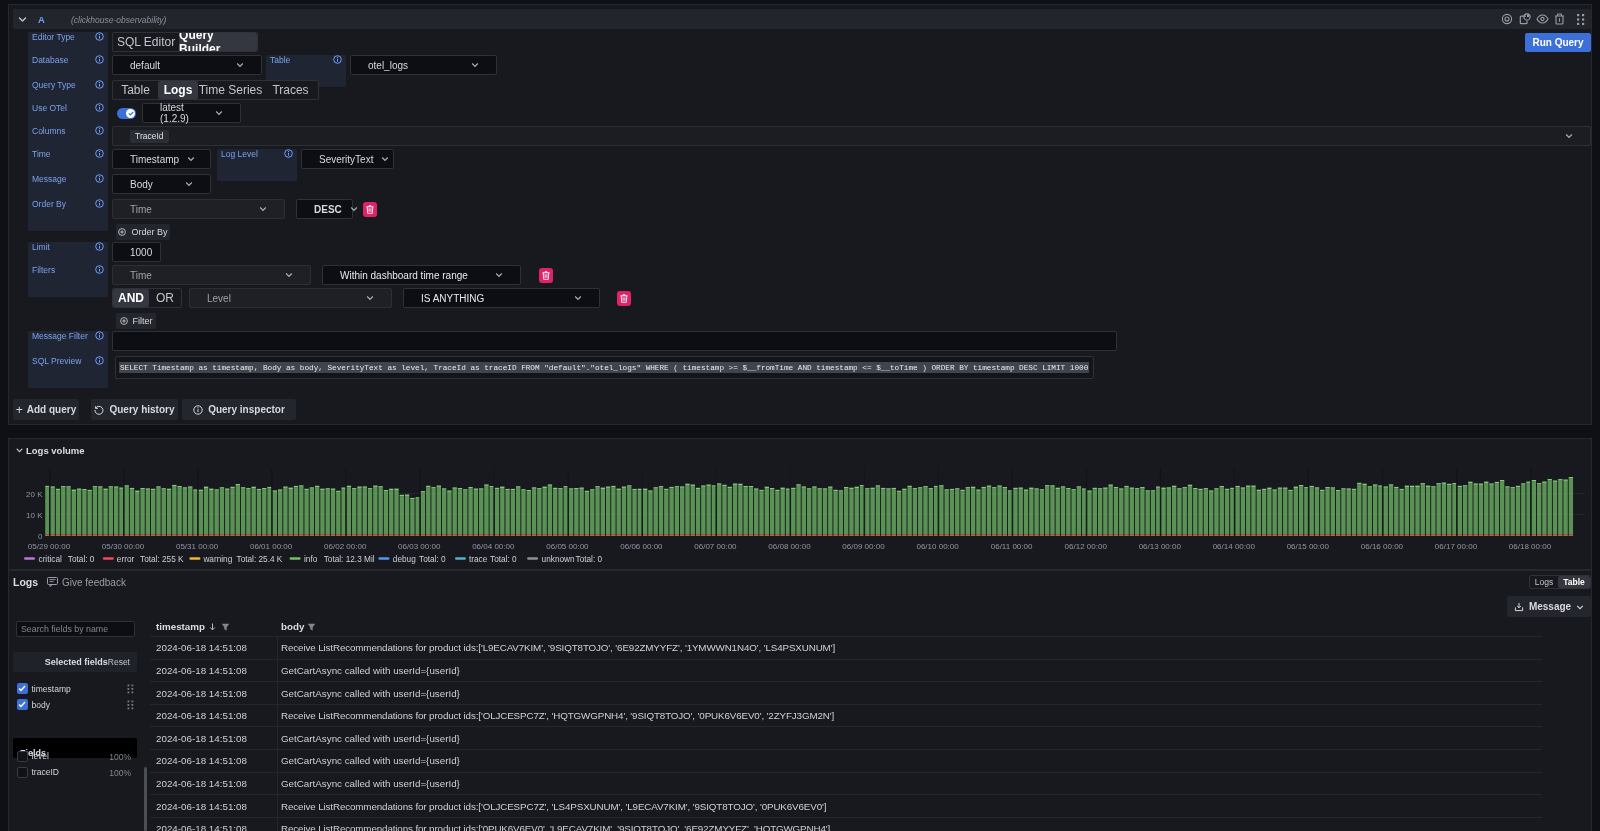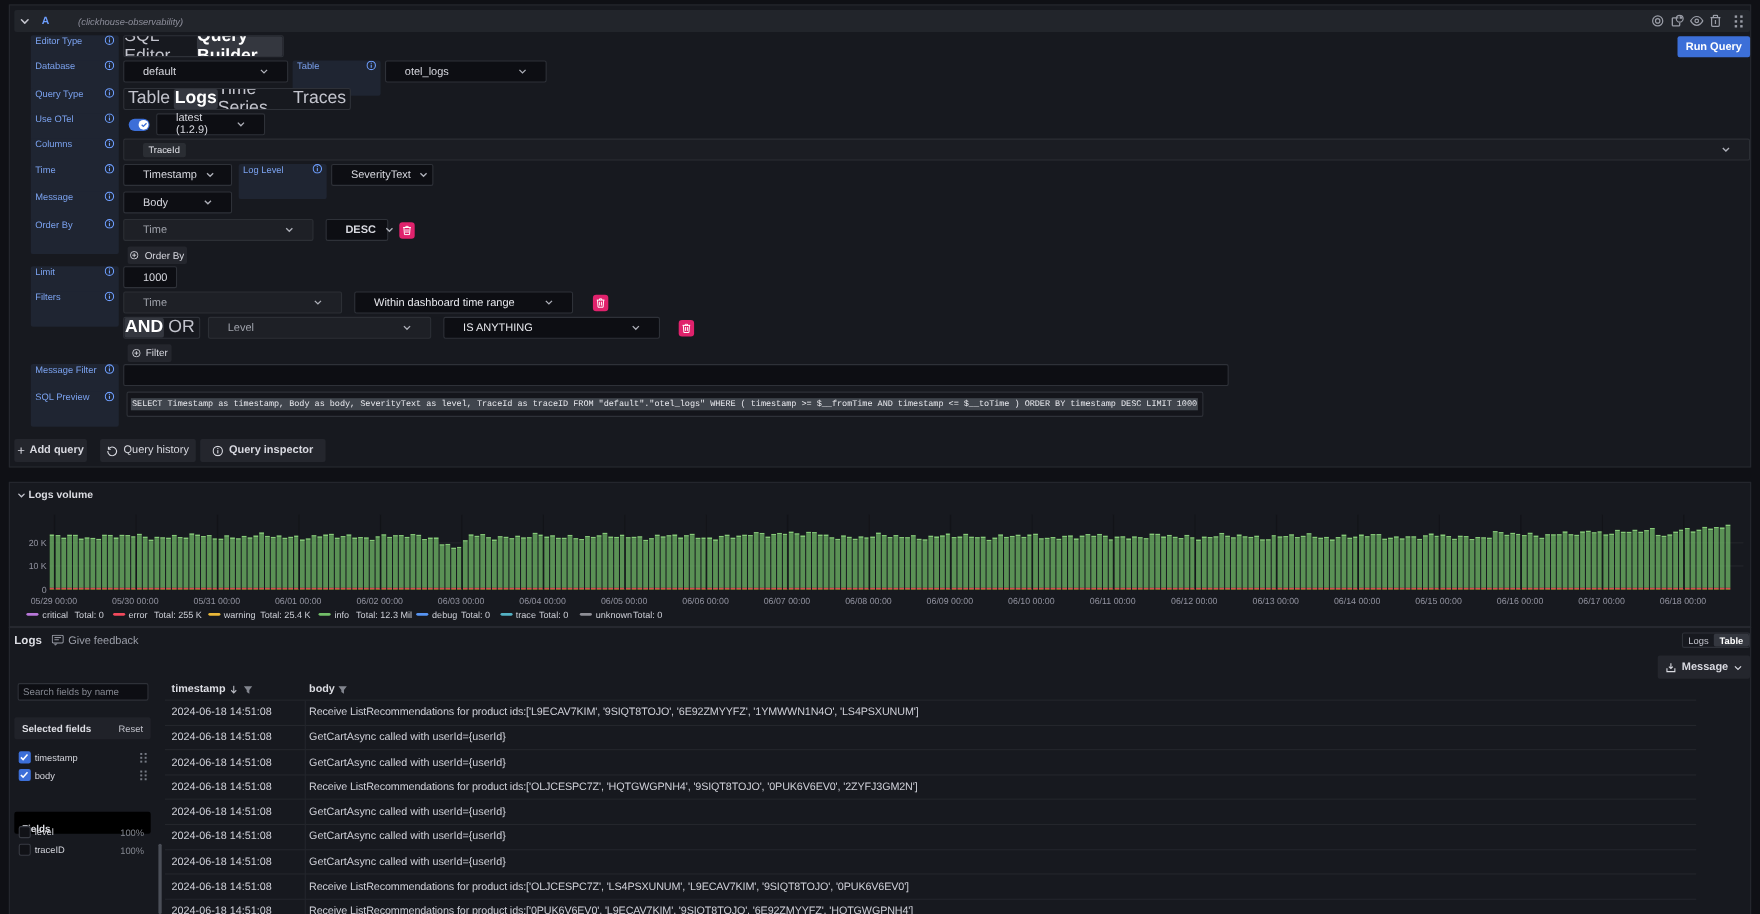--- a/index.html
+++ b/index.html
@@ -4,21 +4,21 @@
 <style>
 *{margin:0;padding:0;box-sizing:border-box}
 html,body{width:1600px;height:831px;background:#0f1015;font-family:"Liberation Sans",sans-serif;position:relative;overflow:hidden;color:#d6d7df}
 .ab{position:absolute}
 .panel{position:absolute;left:8px;width:1584px;background:#17191f;border:1px solid #26282f}
 .lbl{position:absolute;height:32px;width:80px;background:#1f2532;border-radius:2px;color:#7ba2ef;font-size:8.5px;font-weight:500;display:flex;align-items:flex-start;justify-content:space-between;padding:0 4px;left:28px}
 .inp{position:absolute;height:20px;background:#0d0e13;border:1px solid #2e3138;border-radius:2px;color:#d8d9e0;font-size:10px;display:flex;align-items:center;padding:0 17px}
 .sel{justify-content:space-between}
 .chev{width:8px;height:8px;flex:0 0 auto;margin-left:8px}
 .seg{position:absolute;height:20px;border:1px solid #2e3138;border-radius:2px;background:#17191f;display:flex;align-items:stretch;overflow:hidden}
-.seg>div{display:flex;align-items:center;justify-content:center;font-size:16px;color:#c3c4cd}
+.seg>div{display:flex;align-items:center;justify-content:center;font-size:12px;color:#c3c4cd}
 .seg>div.on{background:#34373f;color:#fff;font-weight:700;border-radius:2px}
 .btn{position:absolute;background:#24262d;border-radius:2px;color:#d8d9e0;font-size:10px;display:flex;align-items:center;justify-content:center;gap:5px}
 .trash{position:absolute;width:14px;height:15px;background:#e0226c;border-radius:3px;display:flex;align-items:center;justify-content:center}
 .ic{display:block}
 .ttl{font-weight:700;font-size:10px;color:#dcdde3}
 </style>
 </head>
 <body>
 
 <div class="panel" style="top:4px;height:421px"></div>
@@ -274,21 +274,21 @@
 
 <div class="btn" style="left:13px;top:399px;width:66px;height:21px">
     <span style="font-size:12px;font-weight:400;margin-right:-1px">+</span>
     <span style="font-weight:700">Add query</span>
   </div>
 <div class="btn" style="left:91px;top:399px;width:87px;height:21px">
     <svg width="10" height="10" viewBox="0 0 10 10">
       <path d="M1.6 3.2 A4 4 0 1 1 1 5" stroke="#d8d9e0" stroke-width="1" fill="none"></path>
       <path d="M1.6 1.2 V3.4 H3.8" stroke="#d8d9e0" stroke-width="1" fill="none"></path>
     </svg>
-    <span style="font-weight:400">Query history</span>
+    <span style="font-weight:700">Query history</span>
   </div>
 <div class="btn" style="left:182px;top:399px;width:114px;height:21px">
     <svg width="10" height="10" viewBox="0 0 10 10">
       <circle cx="5" cy="5" r="4.2" stroke="#d8d9e0" stroke-width="1" fill="none"></circle>
       <rect x="4.5" y="4.2" width="1" height="3" fill="#d8d9e0"></rect>
       <rect x="4.5" y="2.3" width="1" height="1" fill="#d8d9e0"></rect>
     </svg>
     <span style="font-weight:600">Query inspector</span>
   </div>
 
@@ -1564,21 +1564,21 @@
       <path d="M5 1 V5.6 M3.2 4 5 5.8 6.8 4" stroke="#d8d9e0" stroke-width="1" fill="none"></path>
       <path d="M1.4 5.4 V8.6 H8.6 V5.4" stroke="#d8d9e0" stroke-width="1" fill="none"></path>
     </svg>
     <span style="font-weight:600">Message</span>
     <svg width="8" height="8" viewBox="0 0 8 8">
       <path d="M1.2 2.8 4 5.6 6.8 2.8" stroke="#d8d9e0" stroke-width="1.1" fill="none"></path>
     </svg>
   </div>
 
 <div class="inp" style="left:16px;top:621px;width:119px;height:16px;color:#83868f;font-size:8.8px;padding:0 4px">Search fields by name</div>
-<div class="ab" style="left:13px;top:652px;width:124px;height:20px;background:#202229;border-radius:2px;display:flex;align-items:center;justify-content:space-between;padding:0 7px">
+<div class="ab" style="left:13px;top:652px;width:124px;height:20px;background:#202229;border-radius:2px;display:flex;align-items:center;justify-content:flex-end;padding:0 7px">
     <span style="font-size:9px;font-weight:700;color:#dcdde3">Selected fields</span>
     <span style="font-size:8.5px;color:#c3c4cd">Reset</span>
   </div>
 
 <div class="ab" style="left:16.5px;top:683px;width:11px;height:11px;background:#3c6fd8;border-radius:2px;display:flex;align-items:center;justify-content:center">
     <svg width="8" height="7" viewBox="0 0 8 7">
       <path d="M1 3.5 3 5.5 7 1" stroke="#fff" stroke-width="1.4" fill="none"></path>
     </svg>
   </div>
 <div class="ab" style="left:31.5px;top:684px;font-size:8.5px;font-weight:500;color:#d4d5dc">timestamp</div>

